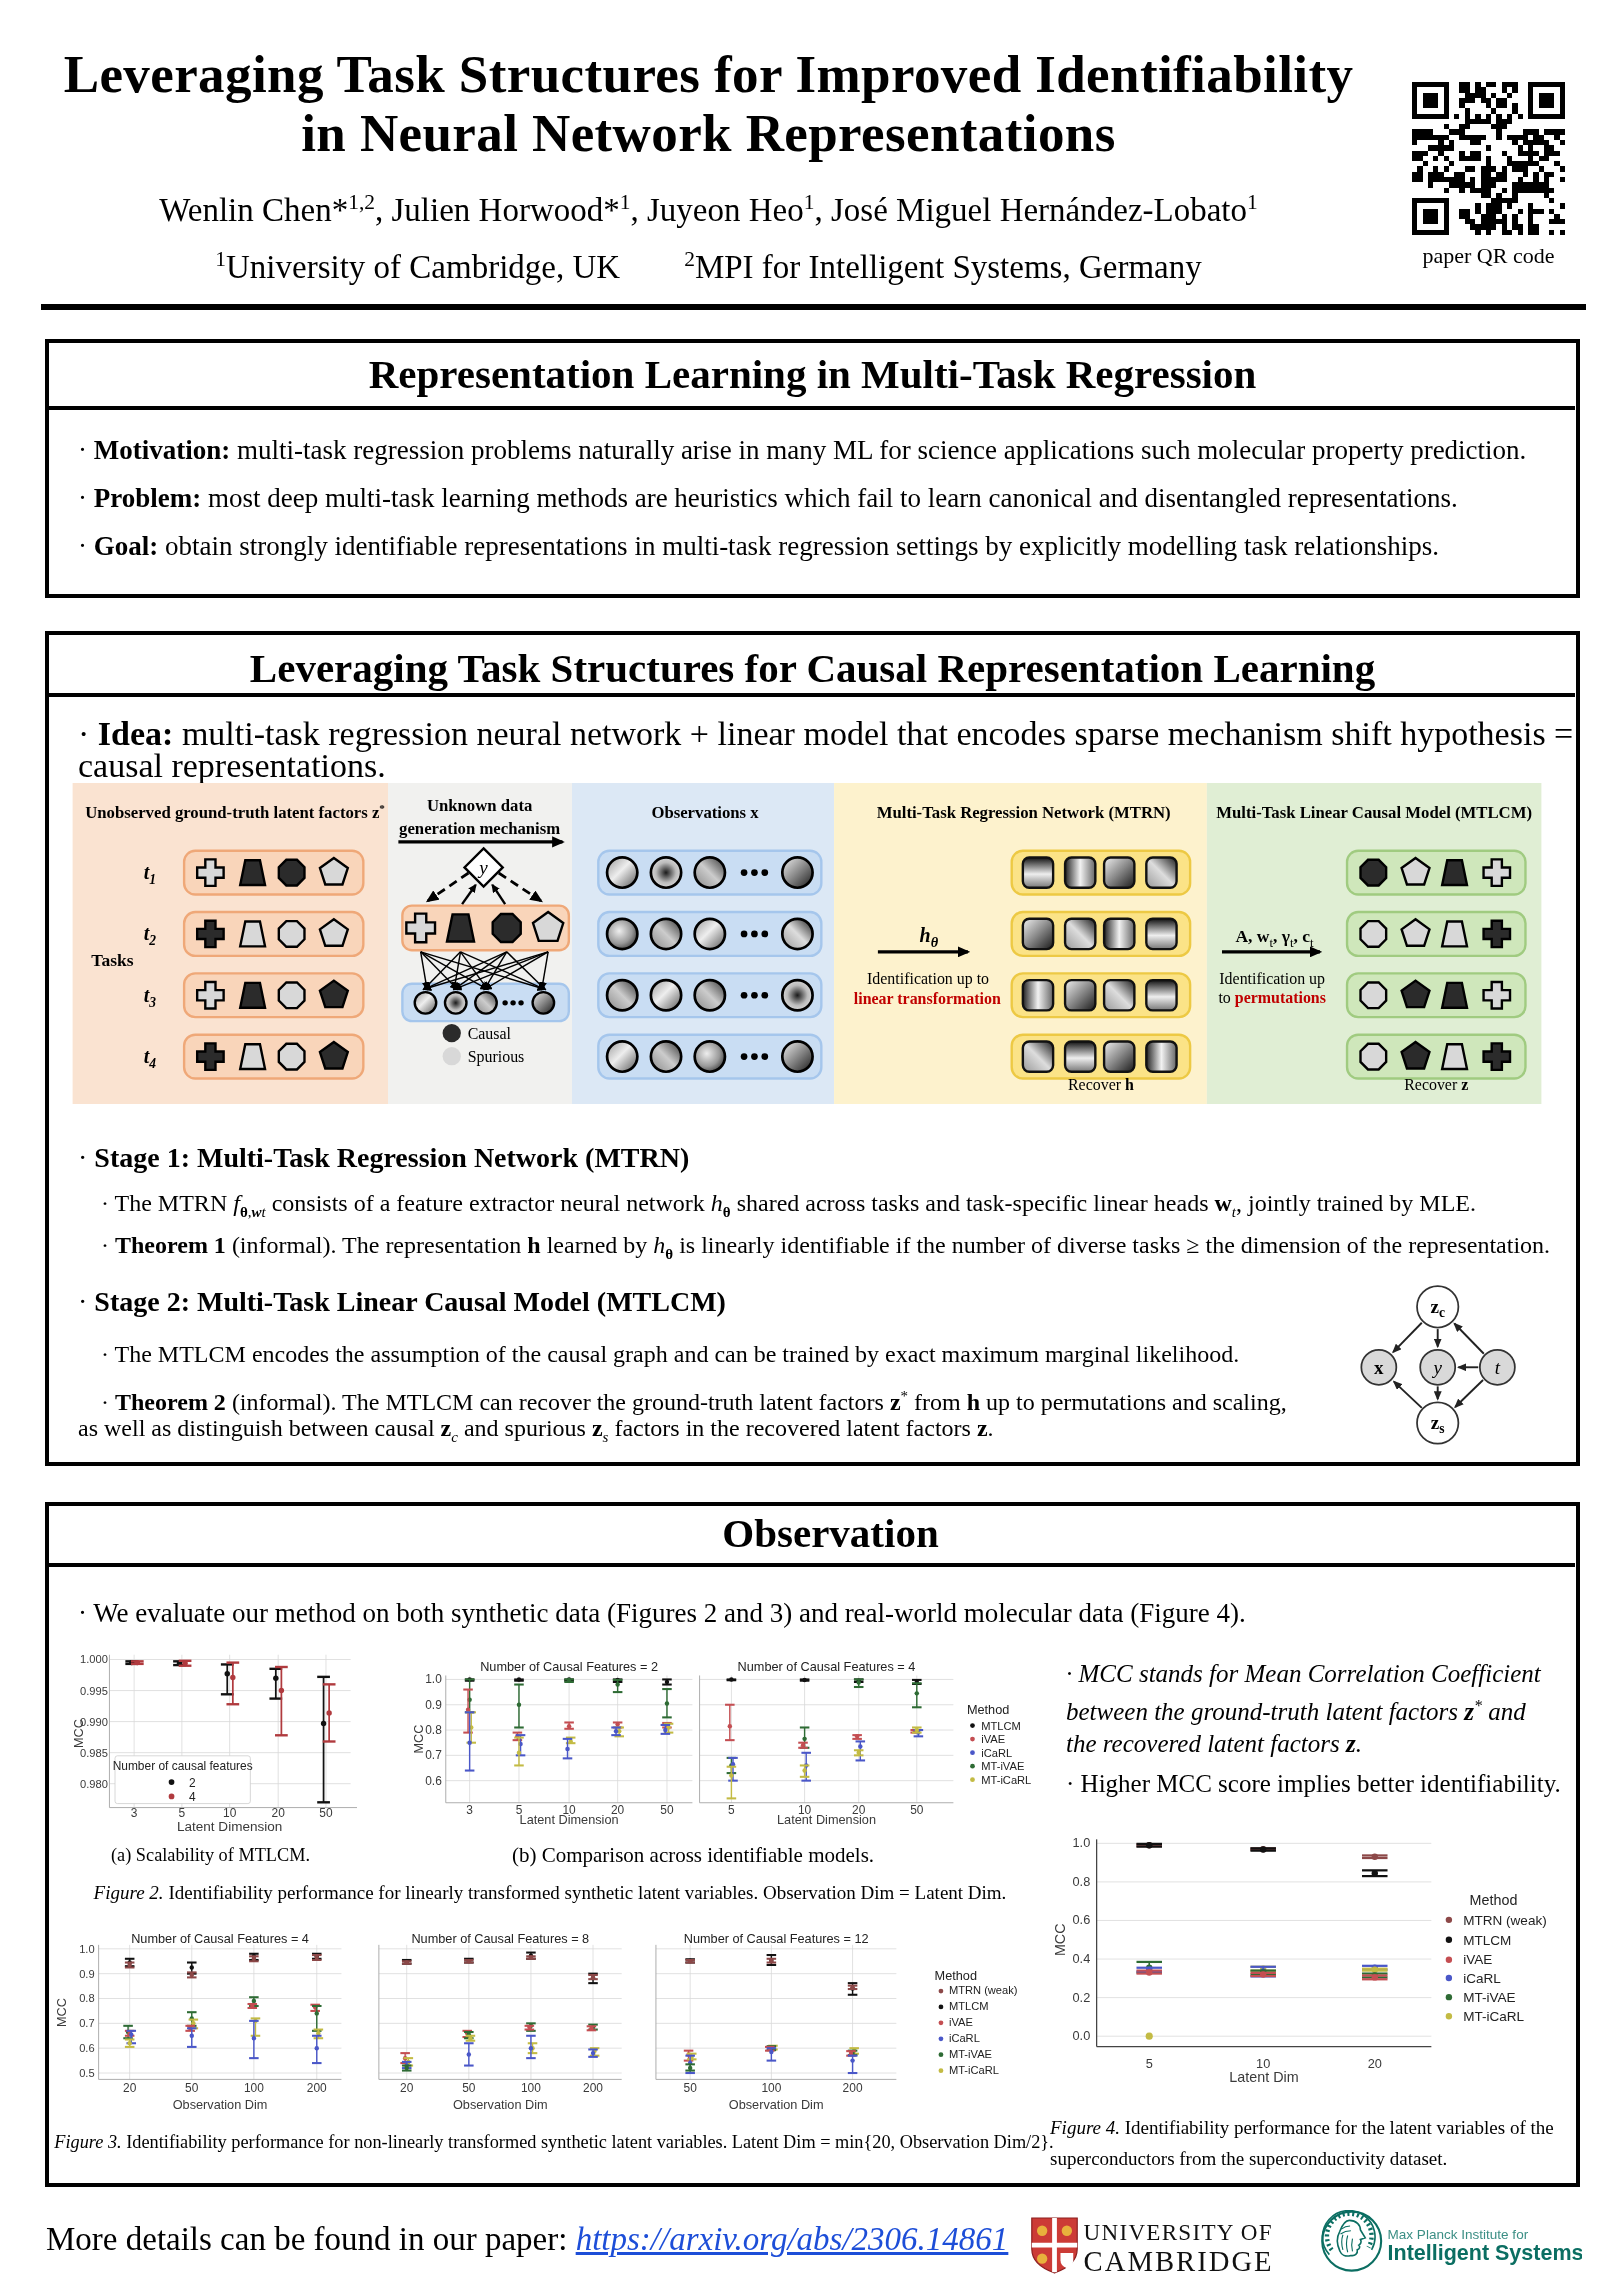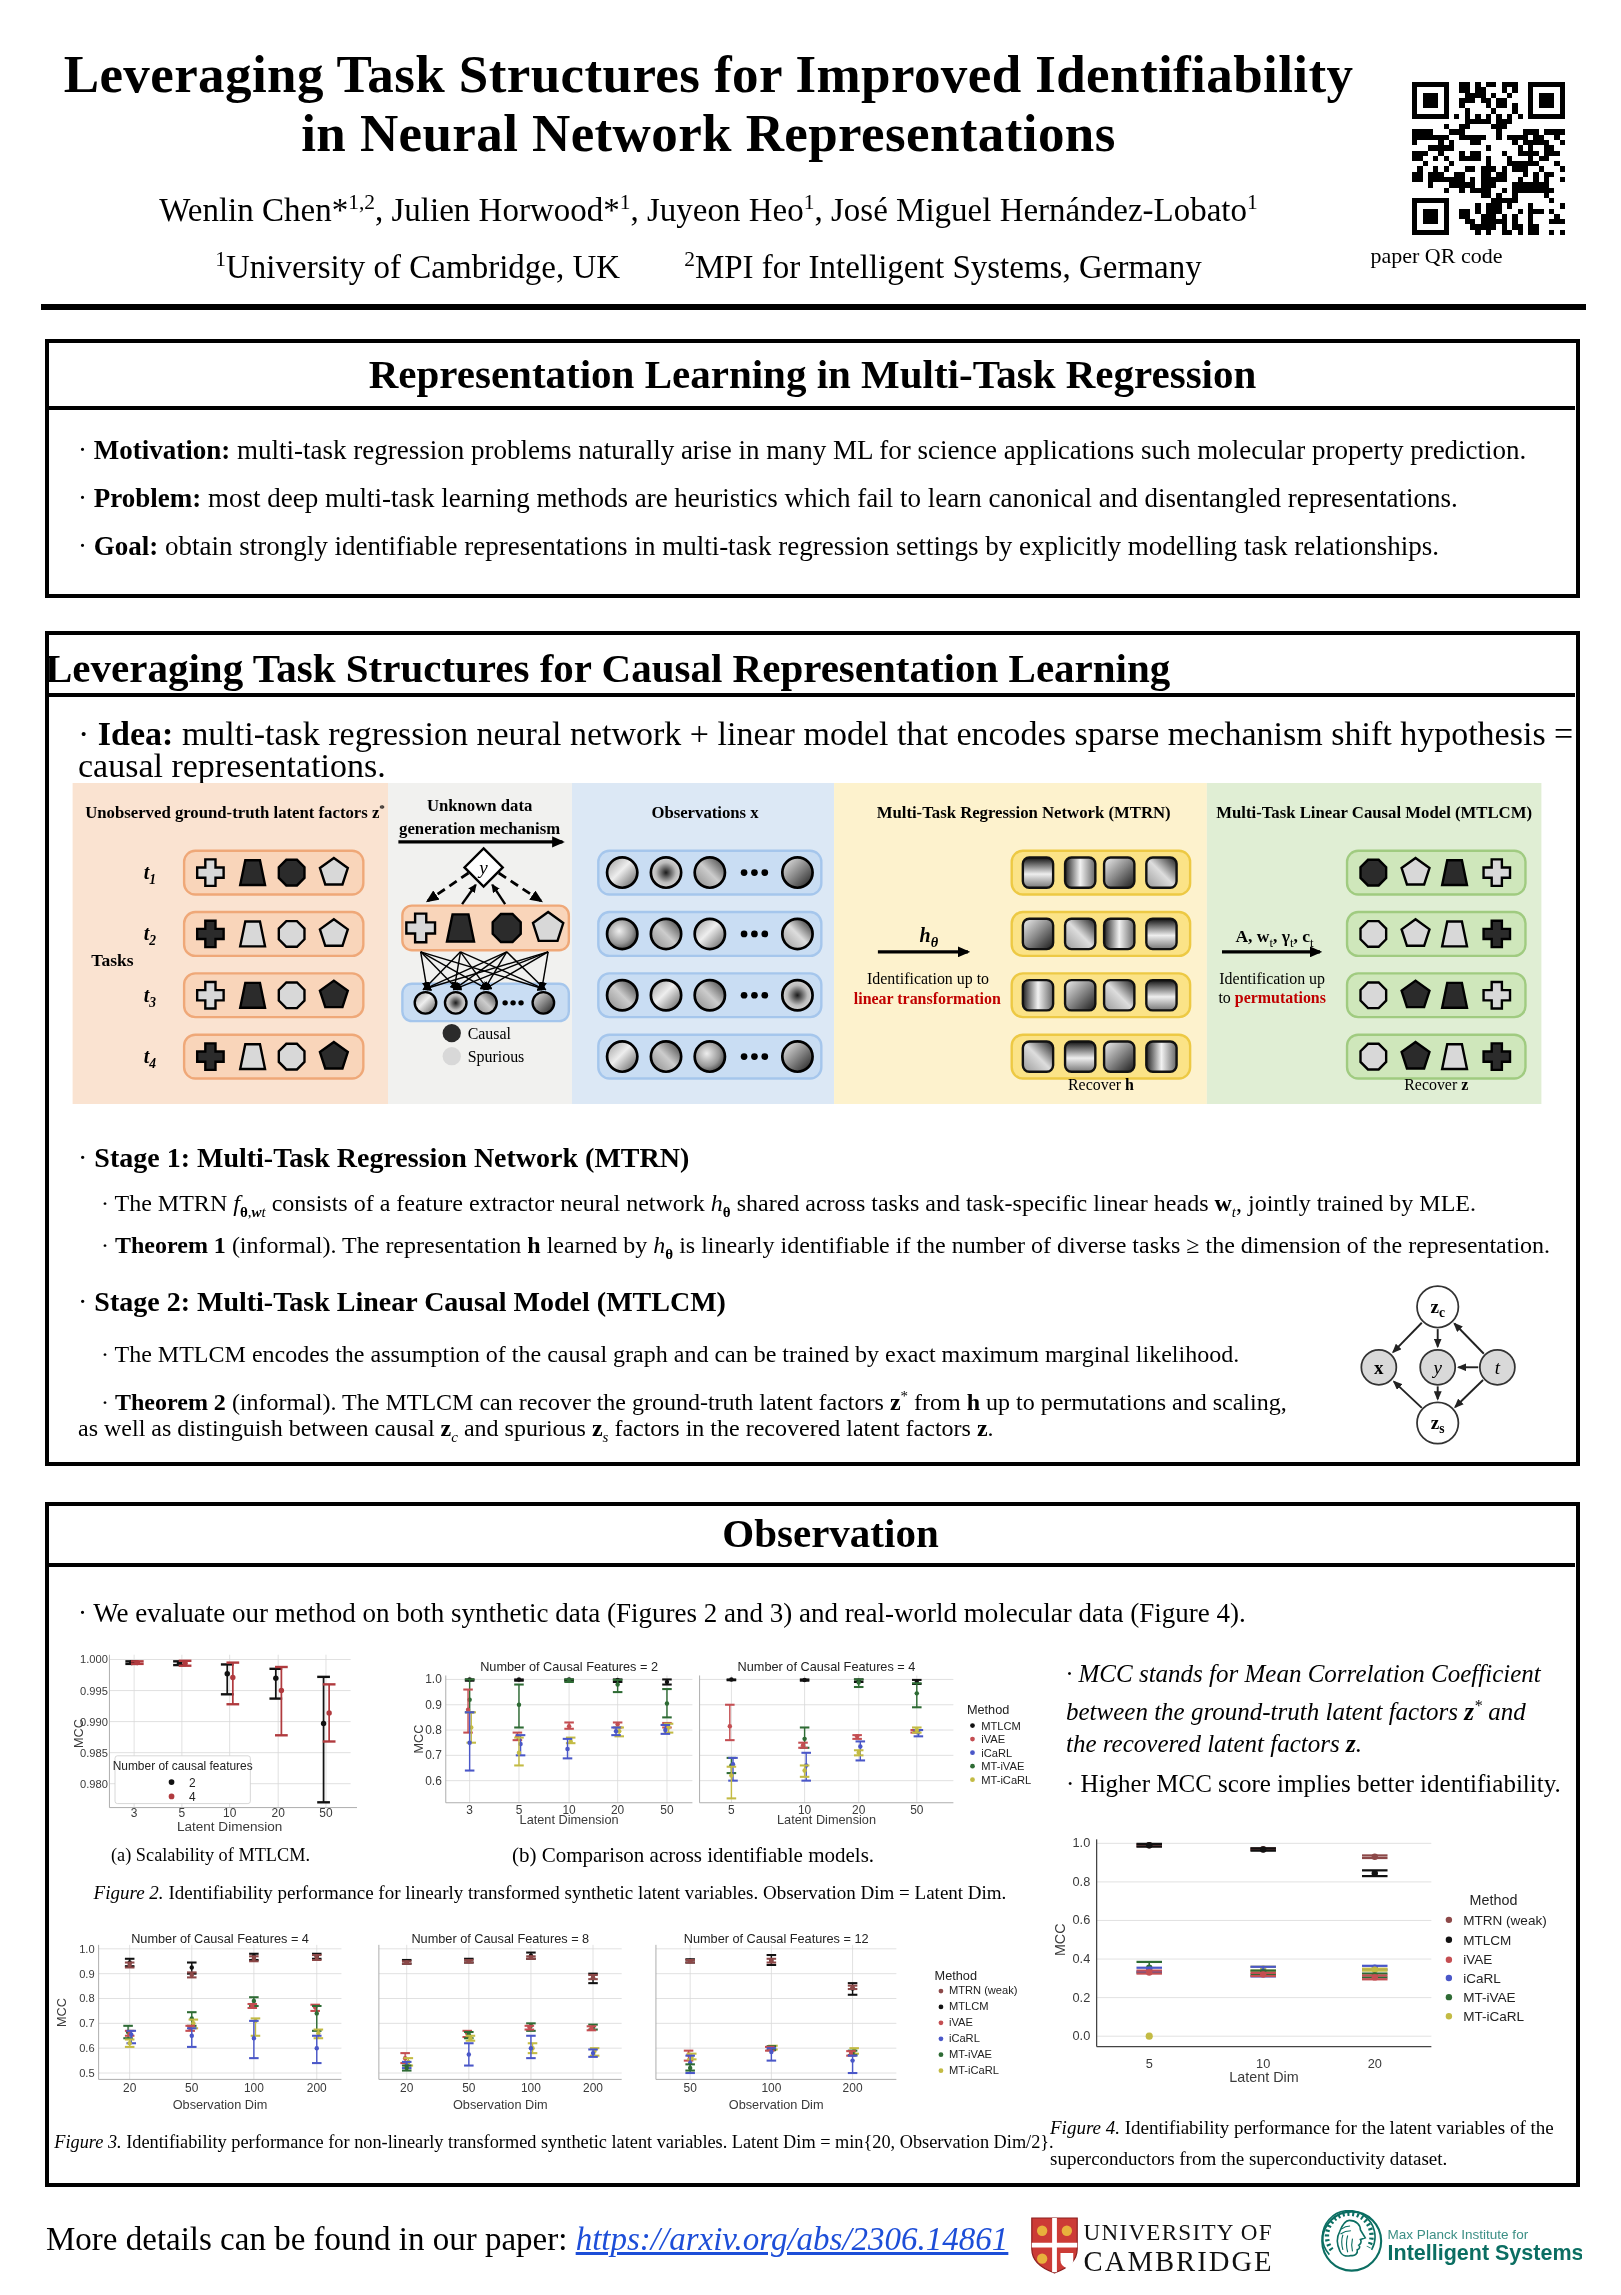--- a/index.html
+++ b/index.html
@@ -404,28 +404,28 @@
     <rect x="12" y="28" width="1" height="1" fill="#000"></rect>
     <rect x="14" y="28" width="1" height="1" fill="#000"></rect>
     <rect x="17" y="28" width="1" height="1" fill="#000"></rect>
     <rect x="18" y="28" width="1" height="1" fill="#000"></rect>
     <rect x="20" y="28" width="1" height="1" fill="#000"></rect>
     <rect x="22" y="28" width="1" height="1" fill="#000"></rect>
     <rect x="23" y="28" width="1" height="1" fill="#000"></rect>
     <rect x="26" y="28" width="1" height="1" fill="#000"></rect>
     <rect x="28" y="28" width="1" height="1" fill="#000"></rect>
   </svg>
-<div class="abs" style="left:1360px;top:243px;width:153px;font-size:22px;line-height:25.5px;text-align:center;">paper QR code</div>
+<div class="abs" style="left:1412px;top:243px;width:153px;font-size:22px;line-height:25.5px;text-align:center;">paper QR code</div>
 <div class="abs" style="left:41px;top:304px;width:1545px;height:5.6px;background:#000;"></div>
 <div class="abs" style="left:45px;top:339px;width:1535px;height:259px;border:4.8px solid #000;"></div>
 <div class="abs" style="left:49px;top:406px;width:1526px;height:4px;background:#000;"></div>
 <div class="abs" style="left:45px;top:352px;width:1535px;font-size:41px;line-height:45px;font-weight:bold;text-align:center;">Representation Learning in Multi-Task Regression</div>
 <div class="abs" style="left:45px;top:631px;width:1535px;height:835px;border:4.8px solid #000;"></div>
 <div class="abs" style="left:49px;top:693px;width:1526px;height:4px;background:#000;"></div>
-<div class="abs" style="left:45px;top:646px;width:1535px;font-size:41px;line-height:45px;font-weight:bold;">Leveraging Task Structures for Causal Representation Learning</div>
+<div class="abs" style="left:45px;top:646px;width:1535px;font-size:41px;line-height:45px;font-weight:bold;text-align:center;">Leveraging Task Structures for Causal Representation Learning</div>
 <div class="abs" style="left:45px;top:1502px;width:1535px;height:685px;border:4.8px solid #000;"></div>
 <div class="abs" style="left:49px;top:1563px;width:1526px;height:4px;background:#000;"></div>
 <div class="abs" style="left:63px;top:1511px;width:1535px;font-size:41px;line-height:45px;font-weight:bold;text-align:center;">Observation</div>
 <div class="abs" style="left:78px;top:434px;width:1498px;font-size:27px;line-height:32px;">· <b>Motivation:</b> multi-task regression problems naturally arise in many ML for science applications such molecular property prediction.</div>
 <div class="abs" style="left:78px;top:482px;width:1498px;font-size:27px;line-height:32px;">· <b>Problem:</b> most deep multi-task learning methods are heuristics which fail to learn canonical and disentangled representations.</div>
 <div class="abs" style="left:78px;top:530px;width:1498px;font-size:27px;line-height:32px;">· <b>Goal:</b> obtain strongly identifiable representations in multi-task regression settings by explicitly modelling task relationships.</div>
 <div class="abs" style="left:78px;top:718px;width:1498px;font-size:34px;line-height:32px;">· <b>Idea:</b> multi-task regression neural network + linear model that encodes sparse mechanism shift hypothesis = causal representations.</div>
 <svg class="abs" style="left:72px;top:783px" width="1470" height="321" viewBox="0 0 1844 403" font-family="Liberation Serif, serif">
     <defs>
 <linearGradient id="gv" x1="0" y1="0" x2="0" y2="1">

